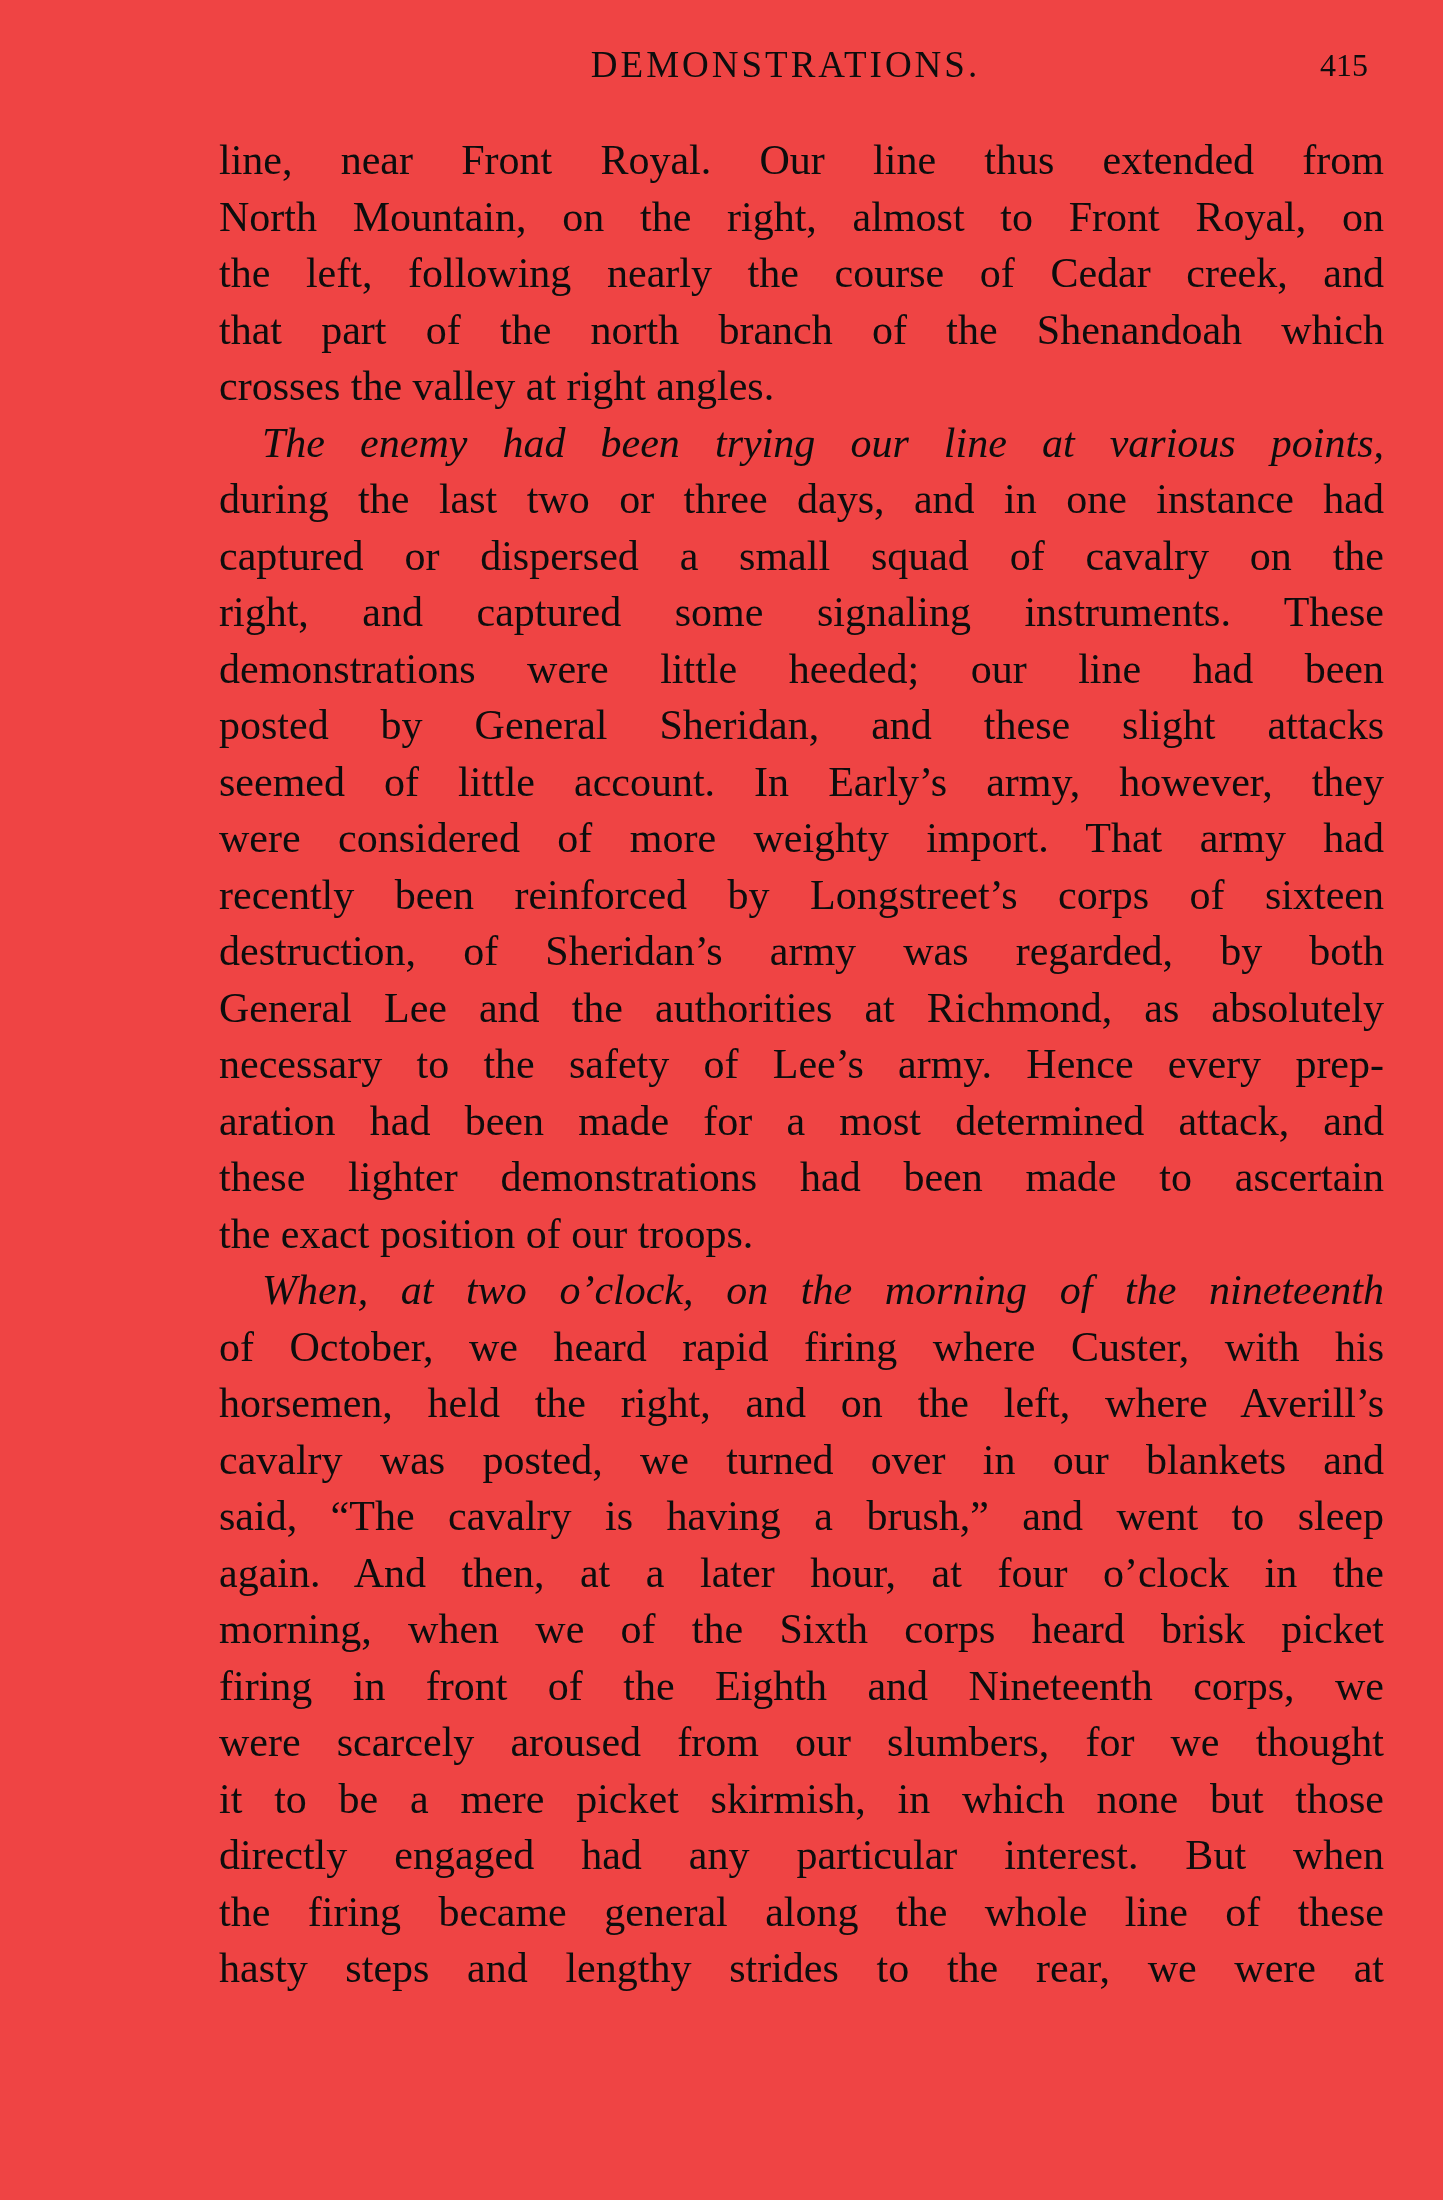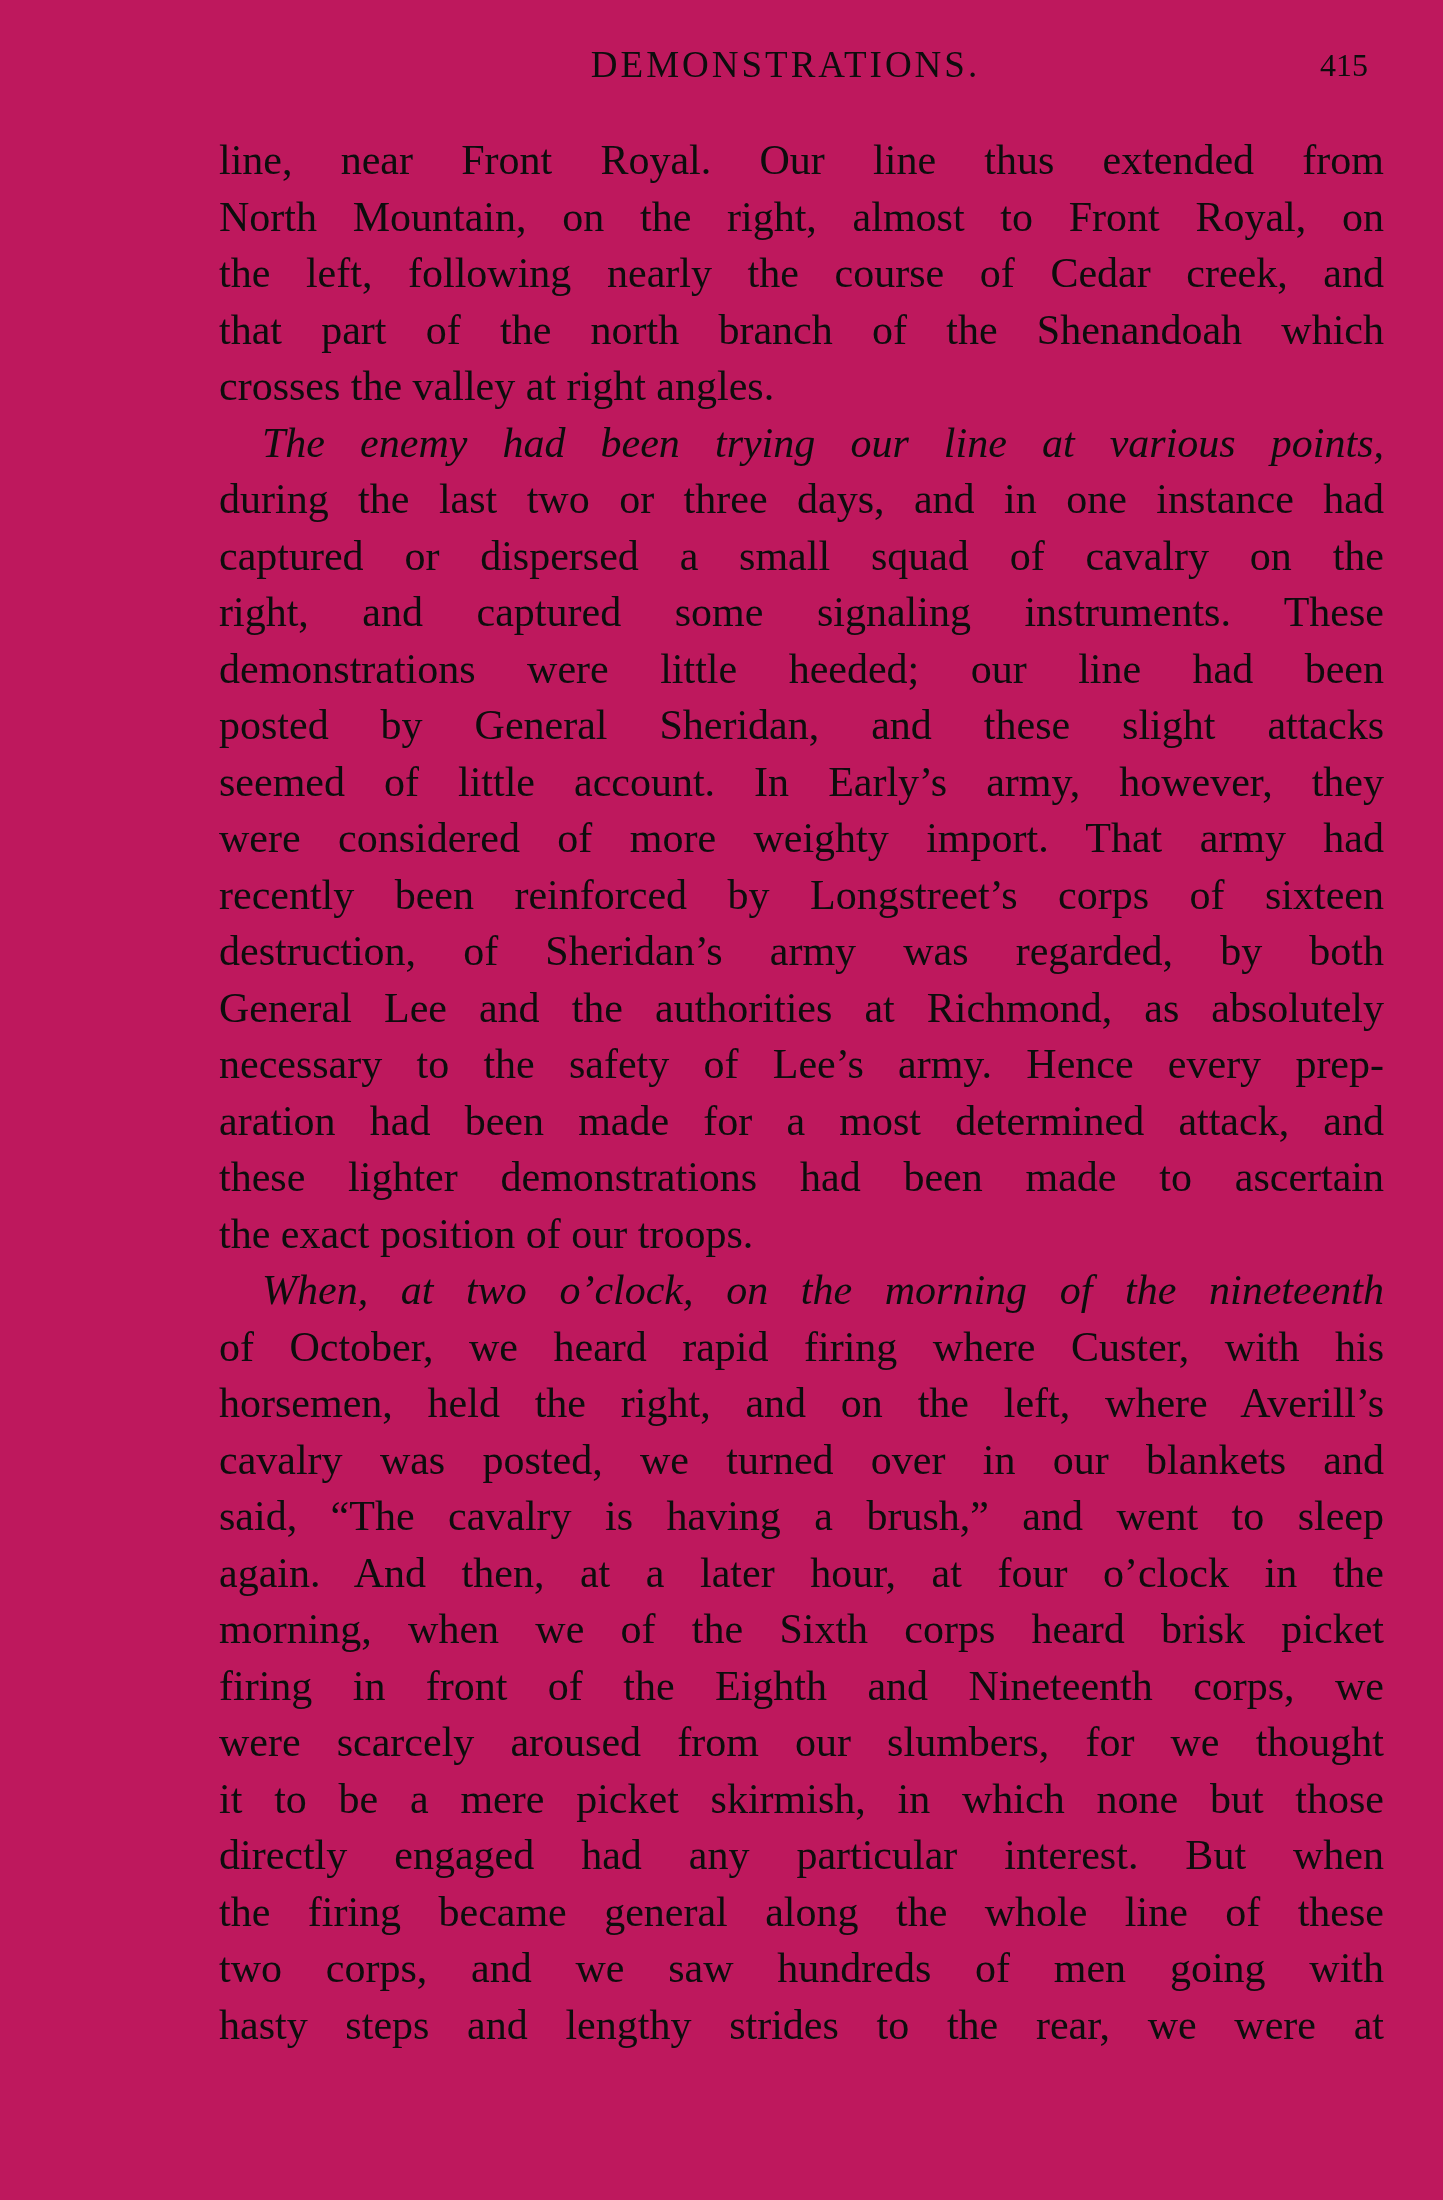--- a/index.html
+++ b/index.html
@@ -4,21 +4,21 @@
 <style>
   html, body {
     margin: 0;
     padding: 0;
     background: #ffffff;
   }
   .page {
     position: relative;
     width: 1443px;
     height: 2200px;
-    background: #be185d;
+    background: #ef4444;
     color: #0d0d0d;
     font-family: "Liberation Serif", serif;
     overflow: hidden;
   }
   .content {
     position: absolute;
     left: 203px;
     top: 0;
     width: 1165px;
     height: 2200px;
@@ -105,17 +105,16 @@
         <div class="line">horsemen, held the right, and on the left, where Averill’s</div>
         <div class="line">cavalry was posted, we turned over in our blankets and</div>
         <div class="line">said, “The cavalry is having a brush,” and went to sleep</div>
         <div class="line">again.  And then, at a later hour, at four o’clock in the</div>
         <div class="line">morning, when we of the Sixth corps heard brisk picket</div>
         <div class="line">firing in front of the Eighth and Nineteenth corps, we</div>
         <div class="line">were scarcely aroused from our slumbers, for we thought</div>
         <div class="line">it to be a mere picket skirmish, in which none but those</div>
         <div class="line">directly engaged had any particular interest.  But when</div>
         <div class="line">the firing became general along the whole line of these</div>
-        <div class="line">two corps, and we saw hundreds of men going with</div>
         <div class="line">hasty steps and lengthy strides to the rear, we were at</div>
       </div>
   </div>
 </div>
 
 </body></html>

